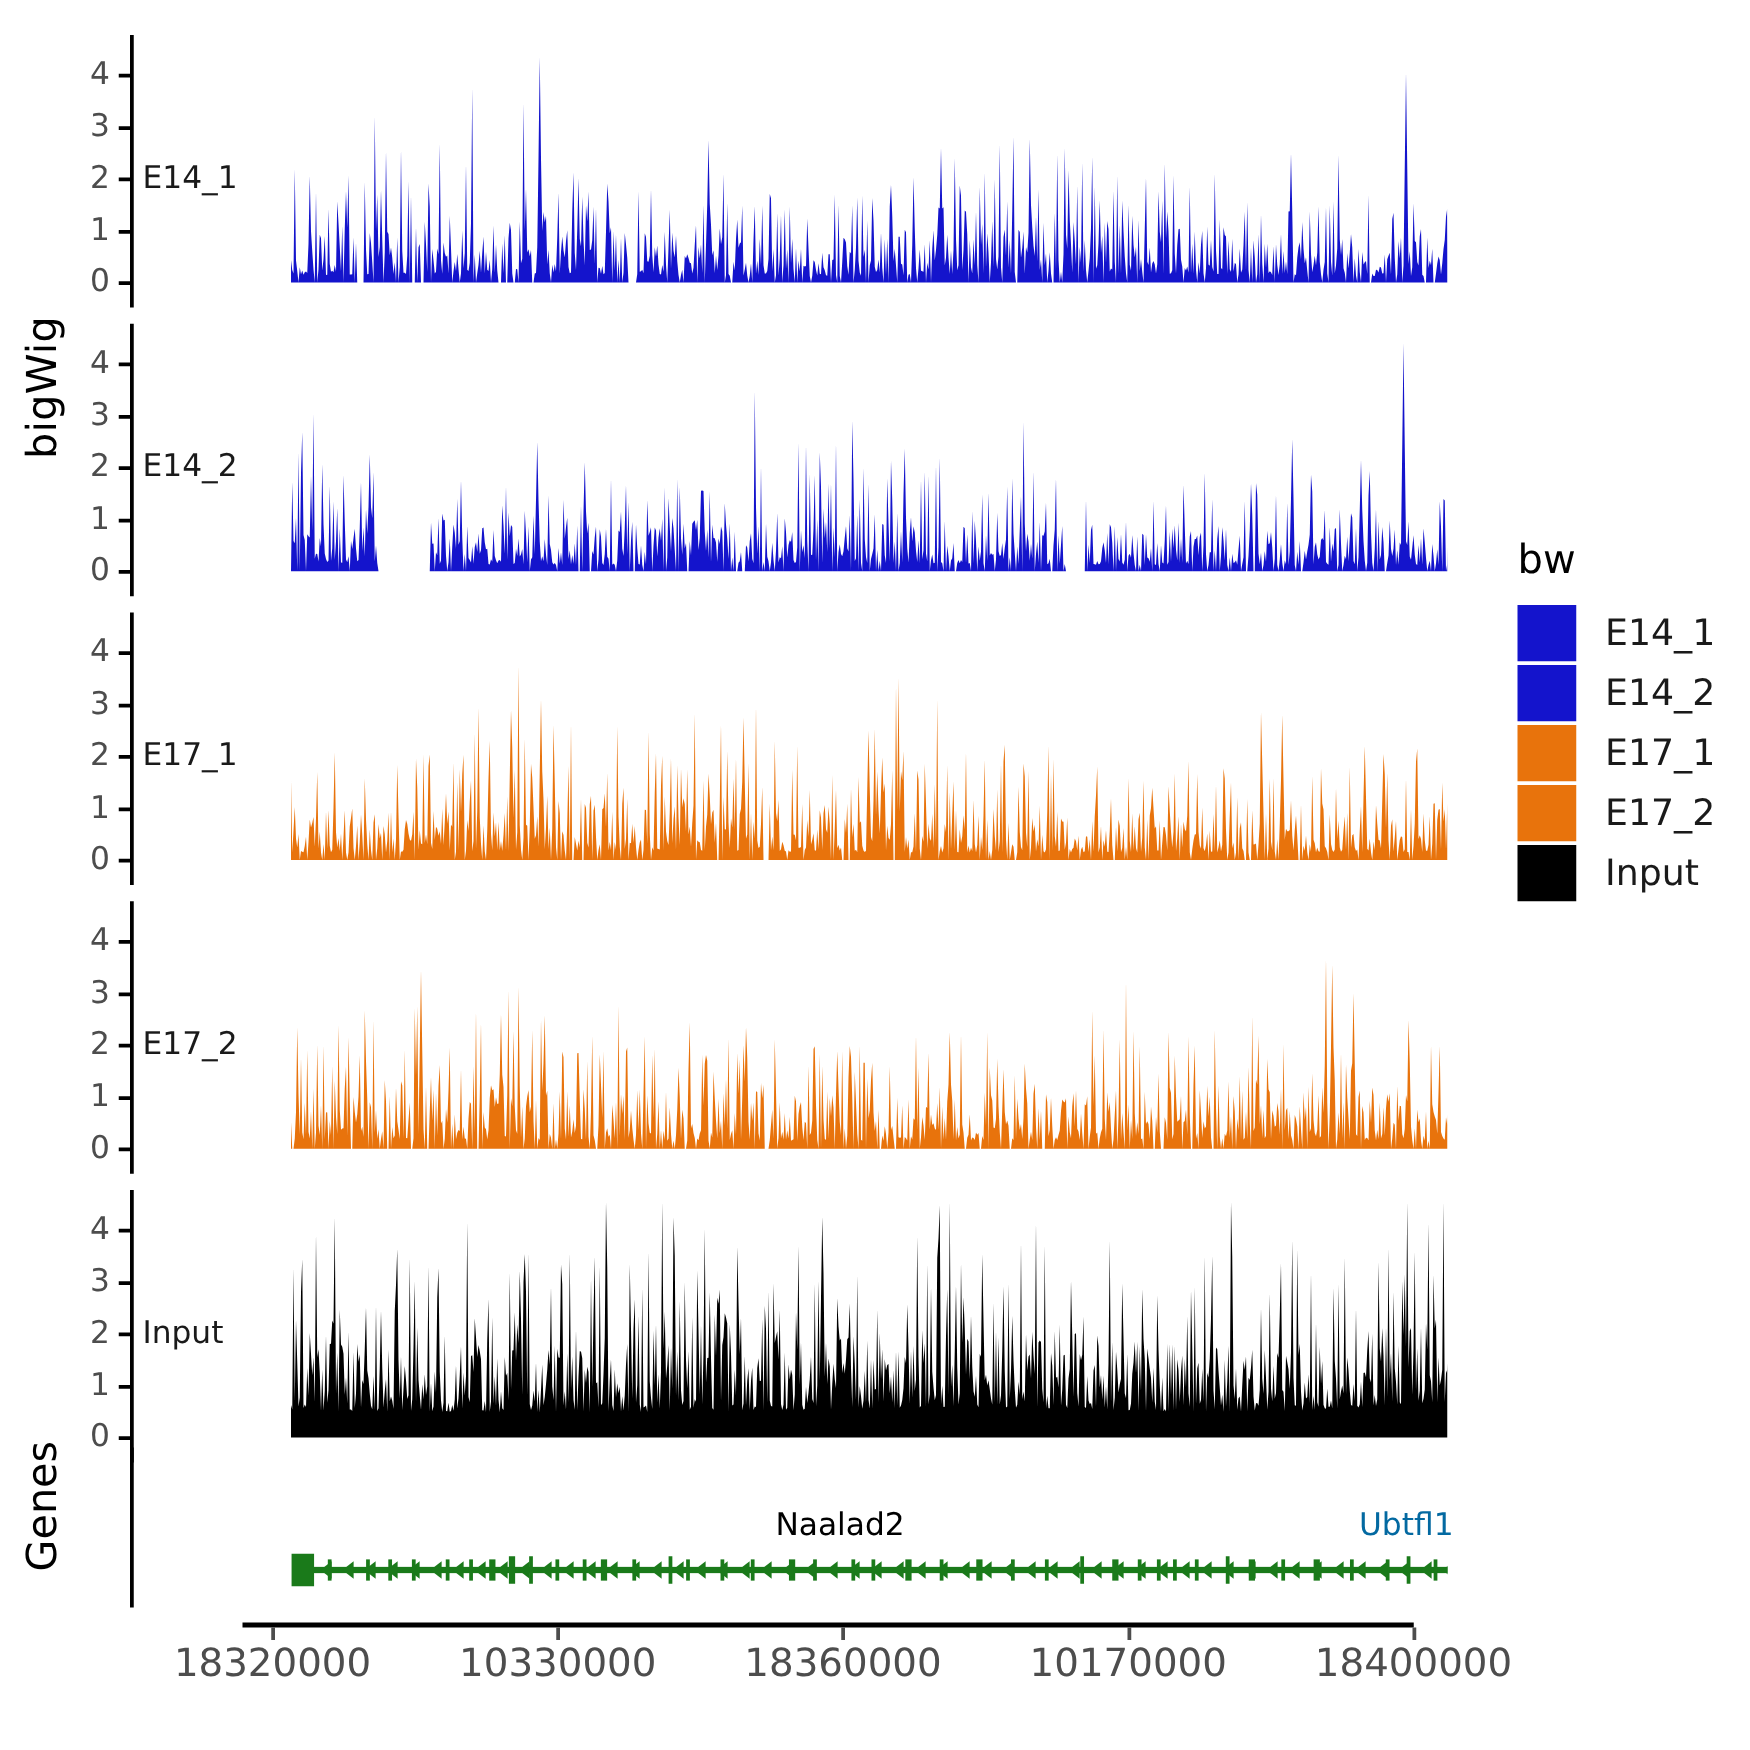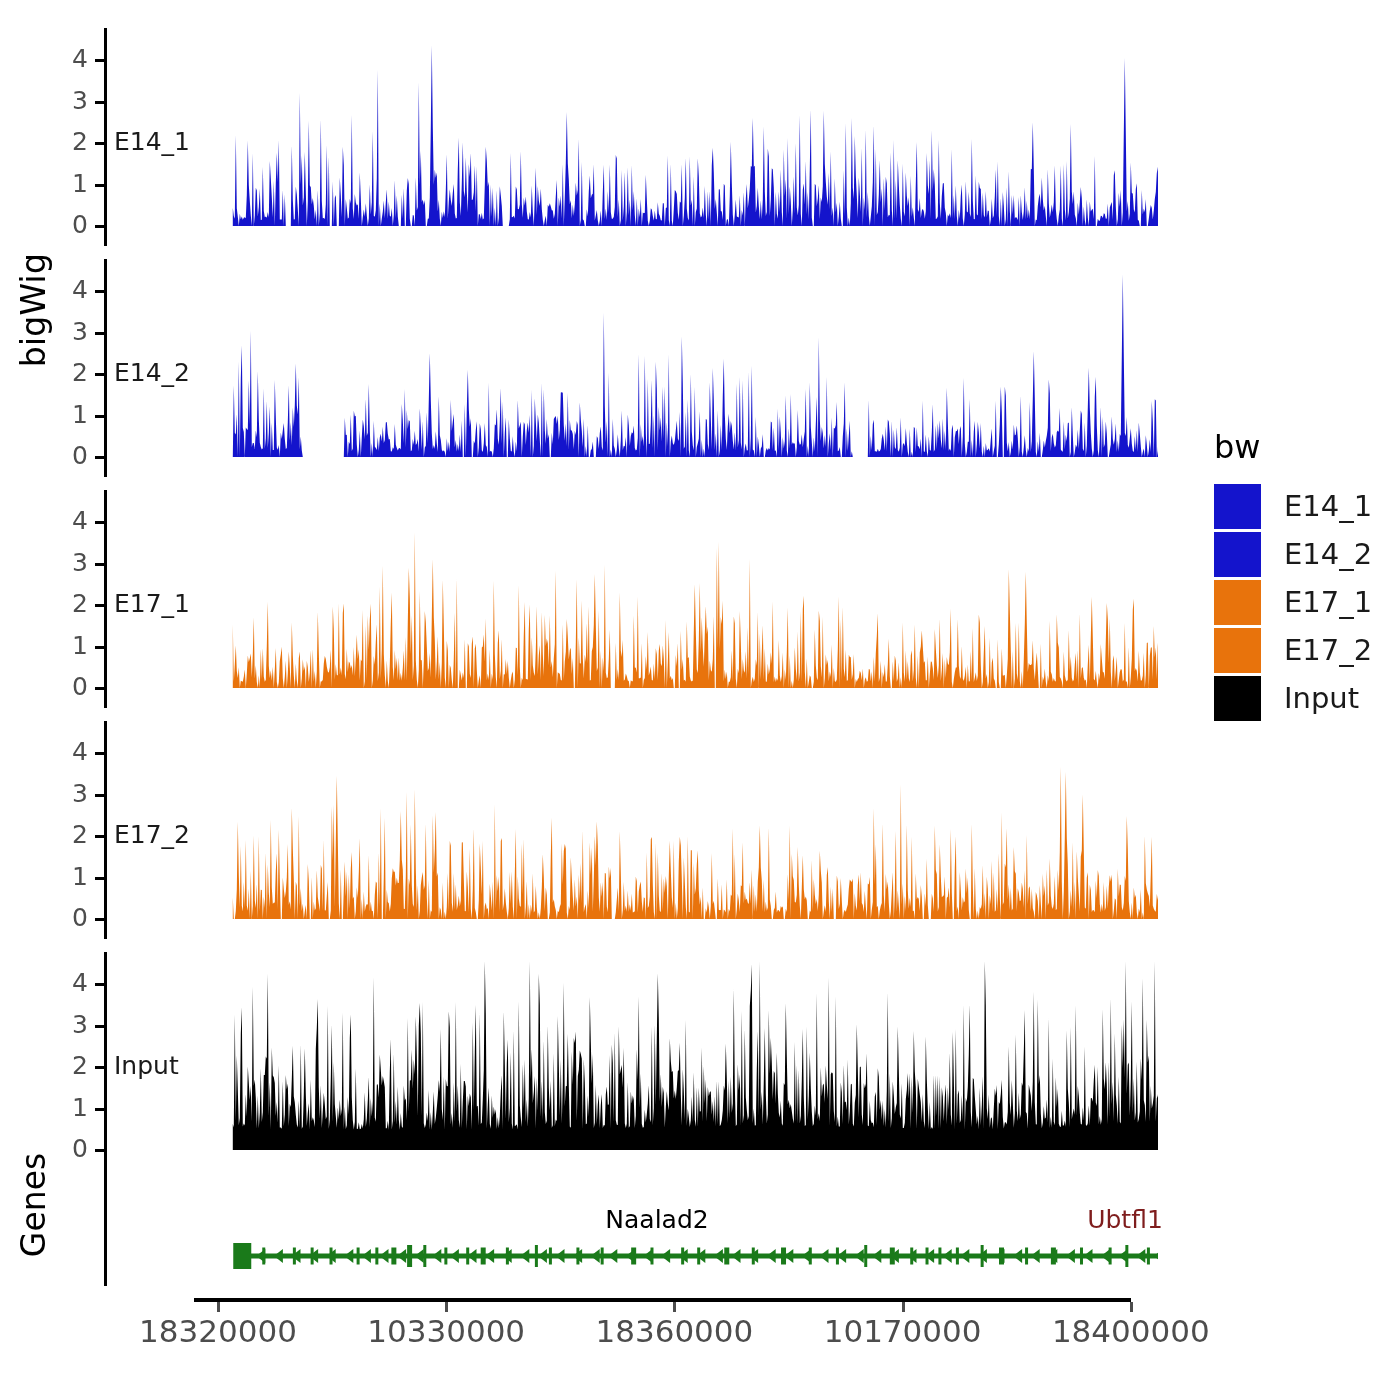--- a/index.html
+++ b/index.html
@@ -240,22 +240,22 @@
         <path d="M 947.9 98 l 9 -7 l 0 14 z" fill="#1A7A1A"></path>
         <path d="M 965.5 98 l 9 -7 l 0 14 z" fill="#1A7A1A"></path>
         <path d="M 983.1 98 l 9 -7 l 0 14 z" fill="#1A7A1A"></path>
         <path d="M 1000.7 98 l 9 -7 l 0 14 z" fill="#1A7A1A"></path>
         <path d="M 1018.3 98 l 9 -7 l 0 14 z" fill="#1A7A1A"></path>
         <path d="M 1035.9 98 l 9 -7 l 0 14 z" fill="#1A7A1A"></path>
         <path d="M 1058.44 86 L 1070.44 98 L 1058.44 110 Z" fill="#151585"></path>
       </svg>
   </div>
   <div id="genelabels">
-      <div style="position: absolute; top: 1205px; left: 657px; transform: translateX(-50%); font-size: 25px; color: rgb(0, 0, 0); white-space: nowrap;">Naalad2</div>
-      <div style="position: absolute; top: 1205px; left: 1125px; transform: translateX(-50%); font-size: 25px; color: #7f1d1d; white-space: nowrap;">Ubtfl1</div>
+      <div style="position: absolute; top: 1205px; left: 672px; transform: translateX(-50%); font-size: 25px; color: rgb(0, 0, 0); white-space: nowrap;">Naalad2</div>
+      <div style="position: absolute; top: 1205px; left: 1125px; transform: translateX(-50%); font-size: 25px; color: #0369a1; white-space: nowrap;">Ubtfl1</div>
     </div>
 
   <div class="xaxisline"></div>
   <div id="xticks">
       <div class="xtick" style="left: 217px;"></div>
       <div class="xticklab" style="left: 218px;">18320000</div>
       <div class="xtick" style="left: 445.2px;"></div>
       <div class="xticklab" style="left: 446.2px;">10330000</div>
       <div class="xtick" style="left: 673.4px;"></div>
       <div class="xticklab" style="left: 674.4px;">18360000</div>

